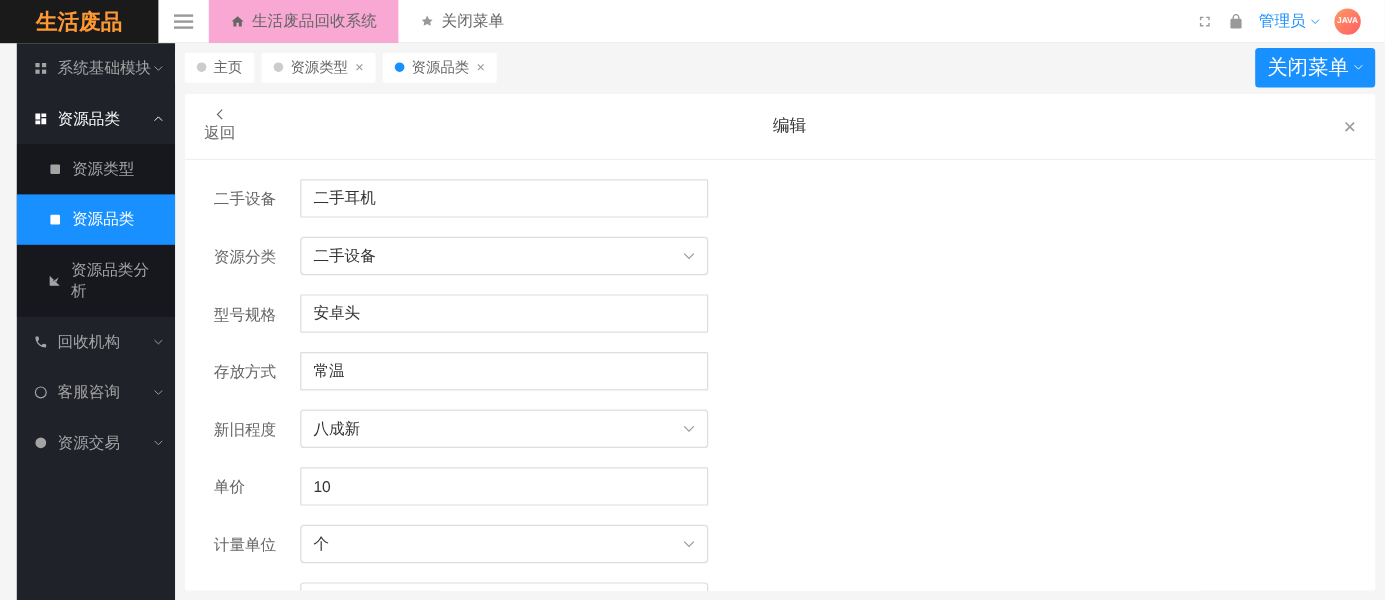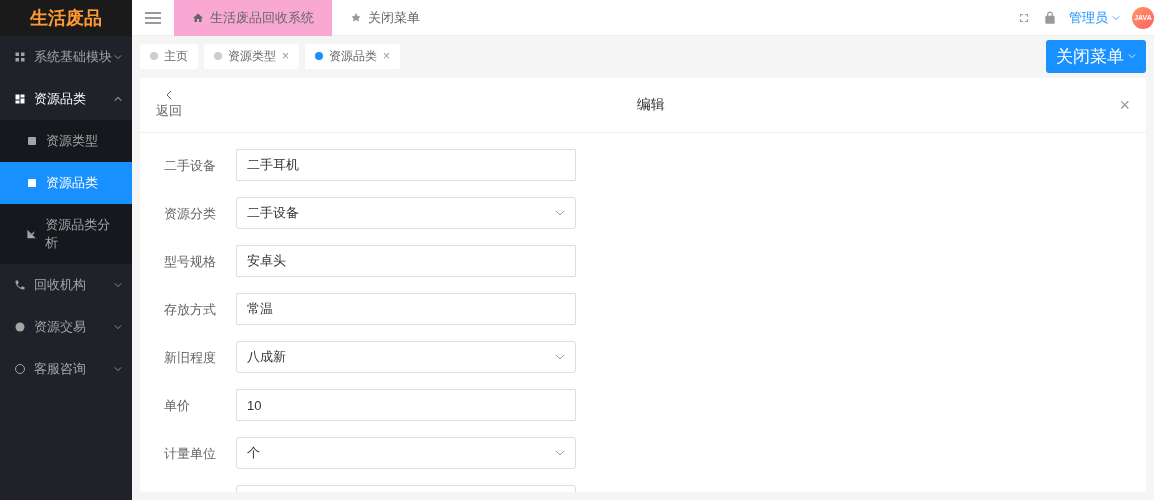--- a/index.html
+++ b/index.html
@@ -8,26 +8,26 @@
     .header { height: 36px; background: #fff; display: flex; align-items: center; border-bottom: 1px solid #eee; }
     .logo { width: 132px; height: 36px; background: #1a1a1a; display: flex; align-items: center; justify-content: center; }
     .logo-text { color: #ff9933; font-size: 18px; font-weight: bold; }
     .hamburger { width: 42px; display: flex; align-items: center; justify-content: center; cursor: pointer; }
     .hamburger-lines { display: flex; flex-direction: column; gap: 3px; }
     .hamburger-lines span { width: 16px; height: 2px; background: #999; }
     .top-nav { display: flex; height: 36px; }
     .top-nav-item { padding: 0 18px; display: flex; align-items: center; gap: 6px; color: #666; cursor: pointer; font-size: 13px; }
     .top-nav-item.active { background: #f9a8d4; }
     .top-nav-icon { width: 12px; height: 12px; }
-    .header-right { margin-left: auto; display: flex; align-items: center; gap: 12px; padding-right: 0; }
+    .header-right { margin-left: auto; display: flex; align-items: center; gap: 12px; padding-right: 20px; }
     .fullscreen-icon, .lock-icon { width: 14px; height: 14px; cursor: pointer; fill: #999; }
     .admin-link { color: #1890ff; cursor: pointer; font-size: 13px; display: flex; align-items: center; gap: 4px; }
     .avatar { width: 22px; height: 22px; border-radius: 50%; background: linear-gradient(135deg, #ff9966, #ff5e62); display: flex; align-items: center; justify-content: center; color: #fff; font-size: 7px; font-weight: bold; }
     
-    .container { display: flex; height: 464px; }
+    .container { display: flex; height: 464px; padding-left: 14px; }
     .sidebar { width: 132px; background: #20222a; color: #a4a4a4; overflow-y: auto; }
     .sidebar-item { padding: 12px 14px; display: flex; align-items: center; gap: 8px; cursor: pointer; font-size: 13px; position: relative; }
     .sidebar-item.expanded { color: #fff; }
     .sidebar-item.active { background: #1890ff; color: #fff; }
     .sidebar-item .arrow { position: absolute; right: 10px; width: 8px; height: 8px; }
     .sidebar-sub { background: #16181e; }
     .sidebar-sub .sidebar-item { padding-left: 26px; font-size: 13px; }
     .sidebar-icon { width: 12px; height: 12px; }
     
     .main { flex: 1; display: flex; flex-direction: column; background: #f5f5f5; }
@@ -148,32 +148,32 @@
       <svg class="sidebar-icon" viewBox="0 0 24 24" fill="#a4a4a4">
           <path d="M6.6 10.8c1.4 2.8 3.8 5.1 6.6 6.6l2.2-2.2c.3-.3.7-.4 1-.2 1.1.4 2.3.6 3.6.6.6 0 1 .4 1 1V20c0 .6-.4 1-1 1C10.6 21 3 13.4 3 4c0-.6.4-1 1-1h3.5c.6 0 1 .4 1 1 0 1.2.2 2.4.6 3.6.1.4 0 .8-.2 1l-2.3 2.2z"></path>
         </svg>
       <span>回收机构</span>
       <svg class="arrow" viewBox="0 0 10 10">
           <path d="M1 3l4 4 4-4" stroke="#a4a4a4" fill="none"></path>
         </svg>
     </div>
     <div class="sidebar-item">
       <svg class="sidebar-icon" viewBox="0 0 24 24" fill="#a4a4a4">
+          <circle cx="12" cy="12" r="9" fill="none" stroke="#a4a4a4" stroke-width="2"></circle>
+        </svg>
+      <span>客服咨询</span>
+      <svg class="arrow" viewBox="0 0 10 10">
+          <path d="M1 3l4 4 4-4" stroke="#a4a4a4" fill="none"></path>
+        </svg>
+    </div>
+    <div class="sidebar-item">
+      <svg class="sidebar-icon" viewBox="0 0 24 24" fill="#a4a4a4">
           <circle cx="12" cy="12" r="9"></circle>
         </svg>
       <span>资源交易</span>
-      <svg class="arrow" viewBox="0 0 10 10">
-          <path d="M1 3l4 4 4-4" stroke="#a4a4a4" fill="none"></path>
-        </svg>
-    </div>
-    <div class="sidebar-item">
-      <svg class="sidebar-icon" viewBox="0 0 24 24" fill="#a4a4a4">
-          <circle cx="12" cy="12" r="9" fill="none" stroke="#a4a4a4" stroke-width="2"></circle>
-        </svg>
-      <span>客服咨询</span>
       <svg class="arrow" viewBox="0 0 10 10">
           <path d="M1 3l4 4 4-4" stroke="#a4a4a4" fill="none"></path>
         </svg>
     </div>
   </div>
 
   <div class="main">
     <div class="tabs-row">
       <div class="tab">
         <span class="tab-dot"></span>

